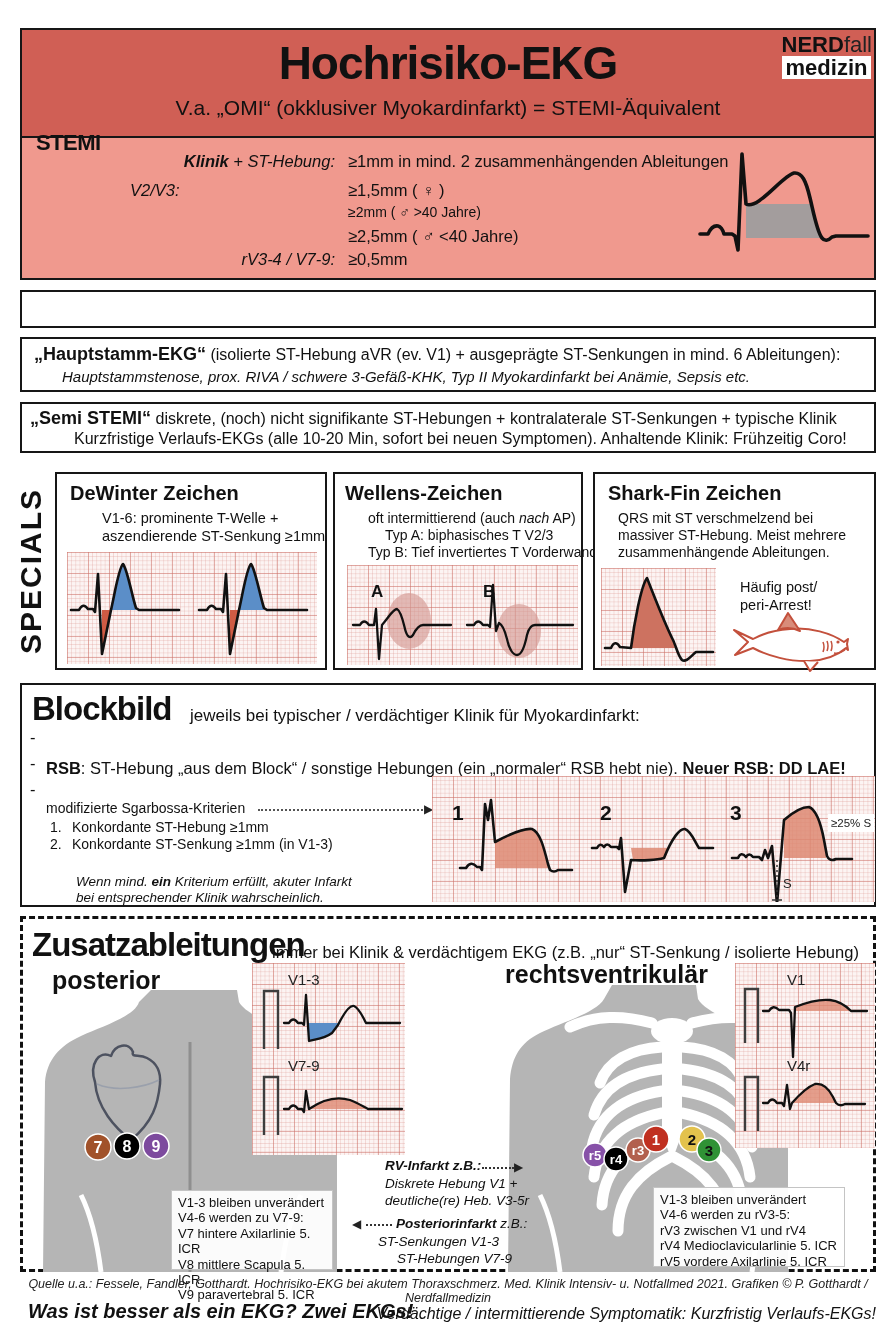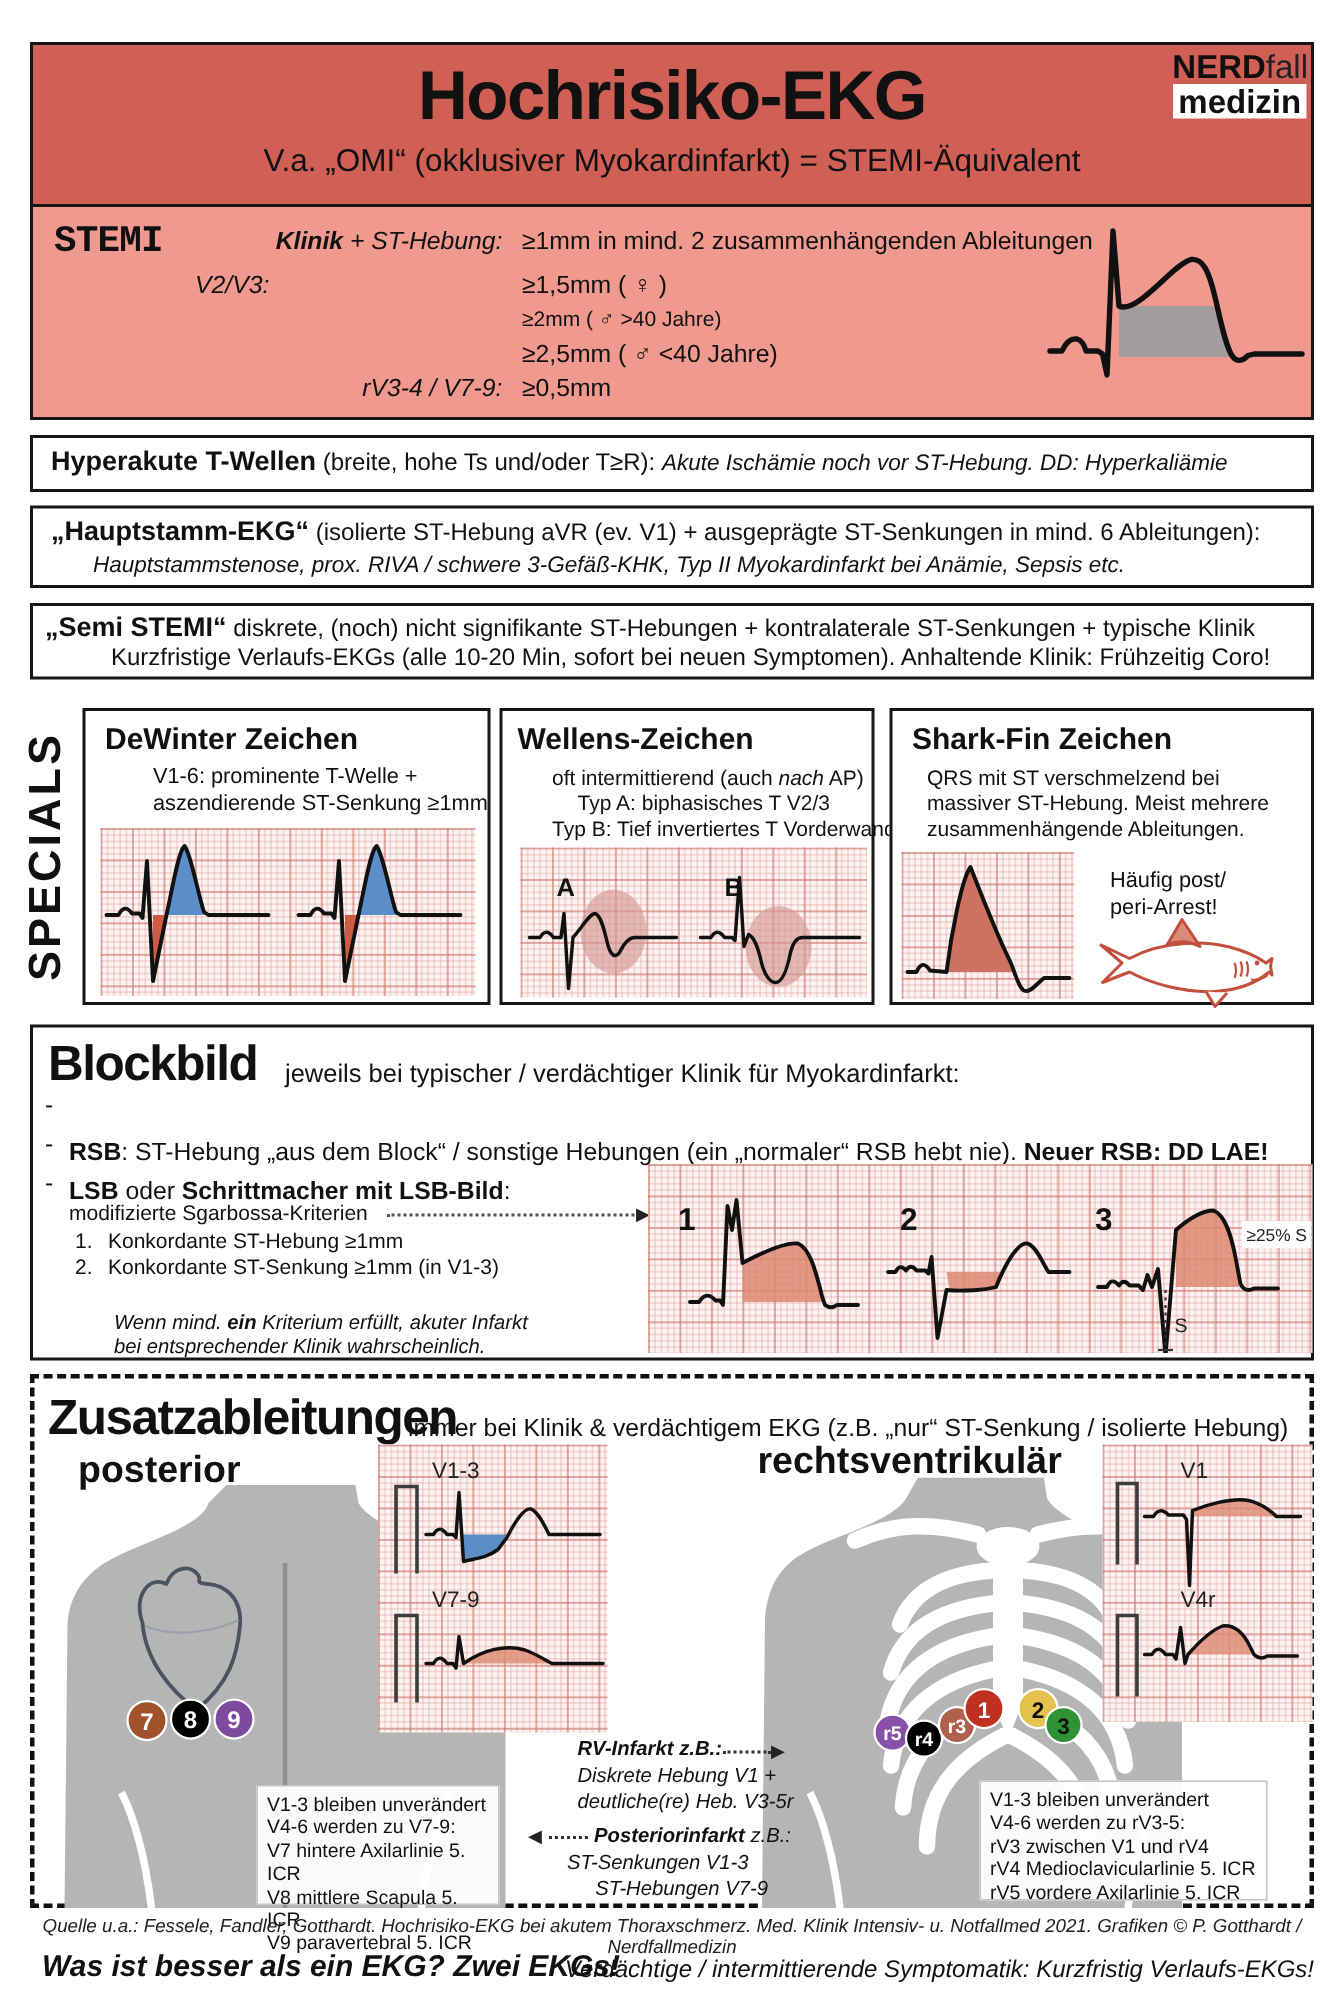--- a/index.html
+++ b/index.html
@@ -44,41 +44,38 @@
   </div>
 
   <div class="t b" style="left:20px;top:36px;width:856px;text-align:center;font-size:46px;letter-spacing:-1px;">Hochrisiko-EKG</div>
   <div class="t" style="left:20px;top:96px;width:856px;text-align:center;font-size:21px;">V.a. „OMI“ (okklusiver Myokardinfarkt) = STEMI-Äquivalent</div>
 
   <div class="t" style="right:24px;top:33px;font-size:22px;line-height:23px;text-align:left;">
     <div><span class="b">NERD</span><span style="font-weight:normal;color:#222;">fall</span></div>
     <div class="b" style="background:#fff;padding:0 4px;display:inline-block;">medizin</div>
   </div>
 
-  <div class="t b" style="left:36px;top:146px;font-size:25px;letter-spacing:-0.5px;font-family:Liberation Mono, monospace;">STEMI</div>
+  <div class="t b" style="left:36px;top:130px;font-size:22px;letter-spacing:-0.5px;">STEMI</div>
   <div class="t i" style="left:130px;top:152px;width:205px;text-align:right;font-size:16.5px;"><span class="b">Klinik</span><span> + ST-Hebung:</span></div>
   <div class="t" style="left:348px;top:152px;font-size:16.5px;">≥1mm in mind. 2 zusammenhängenden Ableitungen</div>
   <div class="t i" style="left:130px;top:181px;width:205px;text-align:left;font-size:16.5px;">V2/V3:</div>
   <div class="t" style="left:348px;top:181px;font-size:16.5px;">≥1,5mm ( ♀ )</div>
   <div class="t" style="left:348px;top:204px;font-size:14px;">≥2mm    ( ♂  &gt;40 Jahre)</div>
   <div class="t" style="left:348px;top:227px;font-size:16.5px;">≥2,5mm ( ♂  &lt;40 Jahre)</div>
   <div class="t i" style="left:130px;top:250px;width:205px;text-align:right;font-size:16.5px;">rV3-4 / V7-9:</div>
   <div class="t" style="left:348px;top:250px;font-size:16.5px;">≥0,5mm</div>
 
   <div class="bodyfig" style="left:698px;top:148px;width:172px;height:118px;">
     <svg width="172" height="118" viewBox="0 0 172 118">
       <path d="M48,56 L112,56 L124,90 L48,90 Z" fill="#a39d9d"></path>
       <path class="trace" style="stroke-width:3.6" d="M2,86 H10 Q14,77 20,78 Q24,79 26,86 H34 L37,88 L40,102 L44,6 L48,56 C60,62 84,28 96,25 C104,24 108,33 112,50 C115,62 119,84 124,90 Q128,95 134,89 L138,88 H170"></path>
     </svg>
   </div>
 
   <div class="box" style="left:20px;top:290px;width:856px;height:38px;"></div>
-  <div class="t" style="left:34px;top:297px;font-size:16px;">
-    <span class="b" style="font-size:18px;">Hyperakute T-Wellen</span><span> (breite, hohe Ts und/oder T≥R): </span><span class="i" style="font-size:15px;">Akute Ischämie noch vor ST-Hebung. DD: Hyperkaliämie</span>
-  </div>
 
   <div class="box" style="left:20px;top:337px;width:856px;height:55px;"></div>
   <div class="t" style="left:34px;top:344px;font-size:16px;">
     <span class="b" style="font-size:18px;">„Hauptstamm-EKG“</span><span> (isolierte ST-Hebung aVR (ev. V1) + ausgeprägte ST-Senkungen in mind. 6 Ableitungen):</span>
   </div>
   <div class="t i" style="left:62px;top:368px;font-size:15px;">Hauptstammstenose, prox. RIVA / schwere 3-Gefäß-KHK, Typ II Myokardinfarkt bei Anämie, Sepsis etc.</div>
 
   <div class="box" style="left:20px;top:402px;width:856px;height:51px;"></div>
   <div class="t" style="left:30px;top:408px;font-size:16px;">
     <span class="b" style="font-size:18px;">„Semi STEMI“</span><span> diskrete, (noch) nicht signifikante ST-Hebungen + kontralaterale ST-Senkungen + typische Klinik</span>
@@ -150,21 +147,20 @@
   <div class="box" style="left:20px;top:683px;width:856px;height:224px;"></div>
   <div class="t b" style="left:32px;top:690px;font-size:33px;letter-spacing:-1px;">Blockbild</div>
   <div class="t" style="left:190px;top:706px;font-size:17px;">jeweils bei typischer / verdächtiger Klinik für Myokardinfarkt:</div>
 
   <div class="t" style="left:30px;top:728px;font-size:16.5px;">-</div>
 
   <div class="t" style="left:30px;top:754px;font-size:16.5px;">-</div>
   <div class="t" style="left:46px;top:759px;font-size:16.5px;"><span class="b">RSB</span><span>: ST-Hebung „aus dem Block“ / sonstige Hebungen (ein „normaler“ RSB hebt nie). </span><span class="b">Neuer RSB: DD LAE!</span></div>
 
   <div class="t" style="left:30px;top:780px;font-size:16.5px;">-</div>
-  <div class="t" style="left:46px;top:785px;font-size:16.5px;"><span class="b">LSB</span><span> oder </span><span class="b">Schrittmacher mit LSB-Bild</span><span>:</span></div>
 
   <div class="t" style="left:46px;top:800px;font-size:14px;">modifizierte Sgarbossa-Kriterien</div>
   <div class="dots" style="left:258px;top:809px;width:165px;"></div>
   <div class="arrowhead" style="left:424px;top:802px;">▶</div>
 
   <div class="t" style="left:50px;top:819px;font-size:14px;"><span style="display:inline-block;width:22px;">1.</span><span>Konkordante ST-Hebung ≥1mm</span></div>
   <div class="t" style="left:50px;top:836px;font-size:14px;"><span style="display:inline-block;width:22px;">2.</span><span>Konkordante ST-Senkung ≥1mm (in V1-3)</span></div>
 
   <div class="t i" style="left:76px;top:874px;font-size:13.5px;"><span>Wenn mind. </span><span class="b">ein</span><span> Kriterium erfüllt, akuter Infarkt</span></div>
   <div class="t i" style="left:76px;top:890px;font-size:13.5px;">bei entsprechender Klinik wahrscheinlich.</div>

